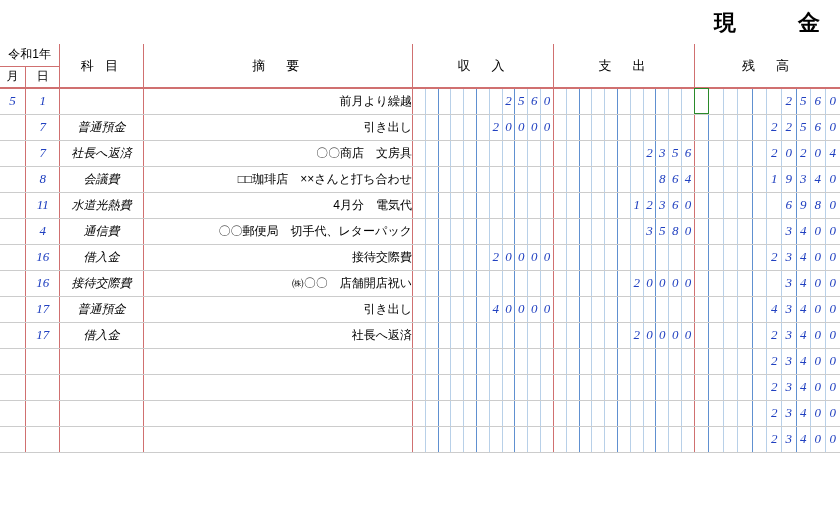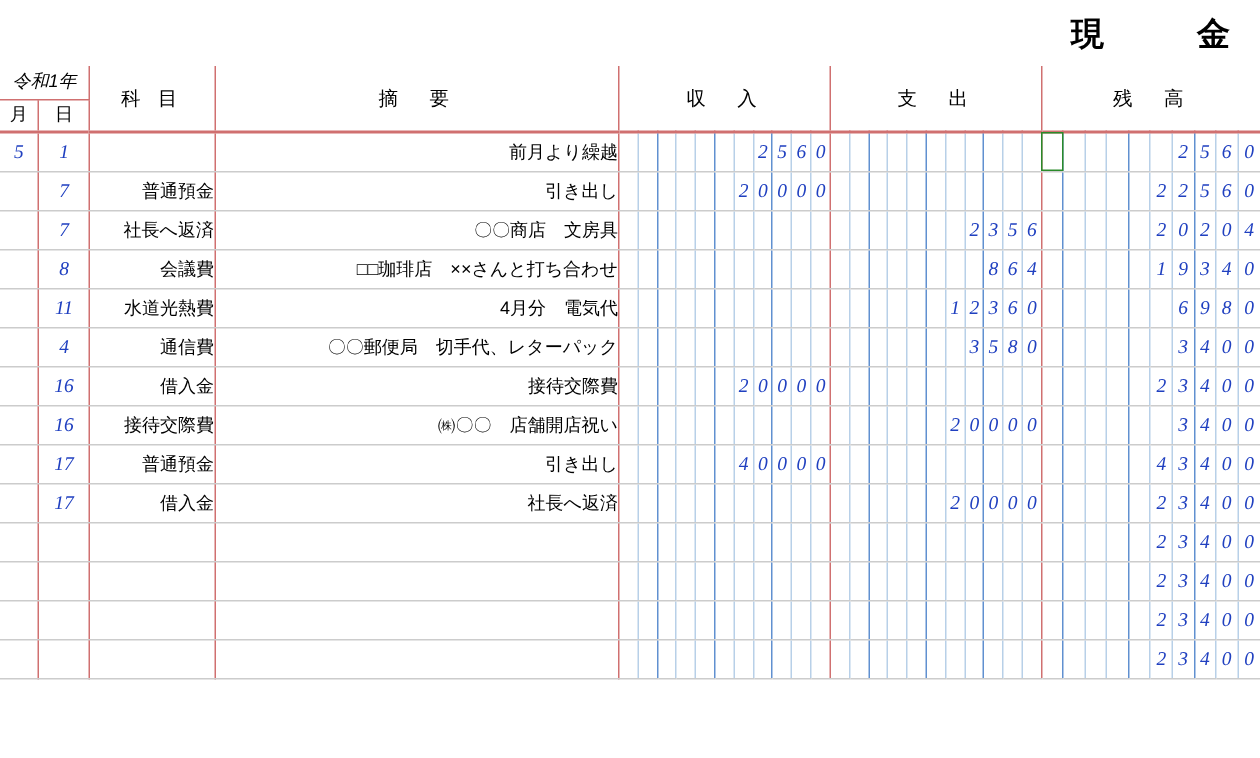--- a/index.html
+++ b/index.html
@@ -20,21 +20,21 @@
     font-weight: bold;
     padding: 8px 0 6px;
     letter-spacing: 20px;
   }
   table {
     border-collapse: collapse;
     width: 100%;
     table-layout: fixed;
   }
   th { font-weight: normal; letter-spacing: 4px; }
-  .era-header { border-bottom: 1px solid #d07070; font-size: 12px; letter-spacing: 0; font-style: italic; }
+  .era-header { border-bottom: 1px solid #d07070; font-size: 12px; letter-spacing: 0; }
   .md-header { font-size: 12px; letter-spacing: 0; }
   .hdr-row th { border-bottom: 2px solid #d07070; }
   .hdr-row .era-header, .hdr-row .md-header { border-bottom-width: 1px; }
   .subhdr-row th { border-bottom: 2px solid #d07070; }
 
   .col-month { width: 24px; }
   .col-day { width: 32px; }
   .col-account { width: 78px; }
   .col-desc { width: 252px; }
   .col-digit { width: 12px; }
@@ -46,21 +46,21 @@
     vertical-align: middle;
     padding: 0;
   }
   .c-month, .c-day {
     text-align: center;
     font-style: italic;
     font-family: Georgia, serif;
     color: #2040c0;
     font-size: 13px;
   }
-  .c-account { text-align: right; font-size: 12px; }
+  .c-account { text-align: center; font-size: 12px; font-style: italic; }
   .c-desc { padding-left: 6px; font-size: 12px; text-align: right; }
   .sep-red-R { border-right: 1px solid #d07070; }
   th.sep-red-L, th.sep-red-R { border-left-color: #d07070; border-right-color: #d07070; }
 
   .digit {
     text-align: center;
     font-family: Georgia, serif;
     font-style: italic;
     color: #2040c0;
     font-size: 13px;

